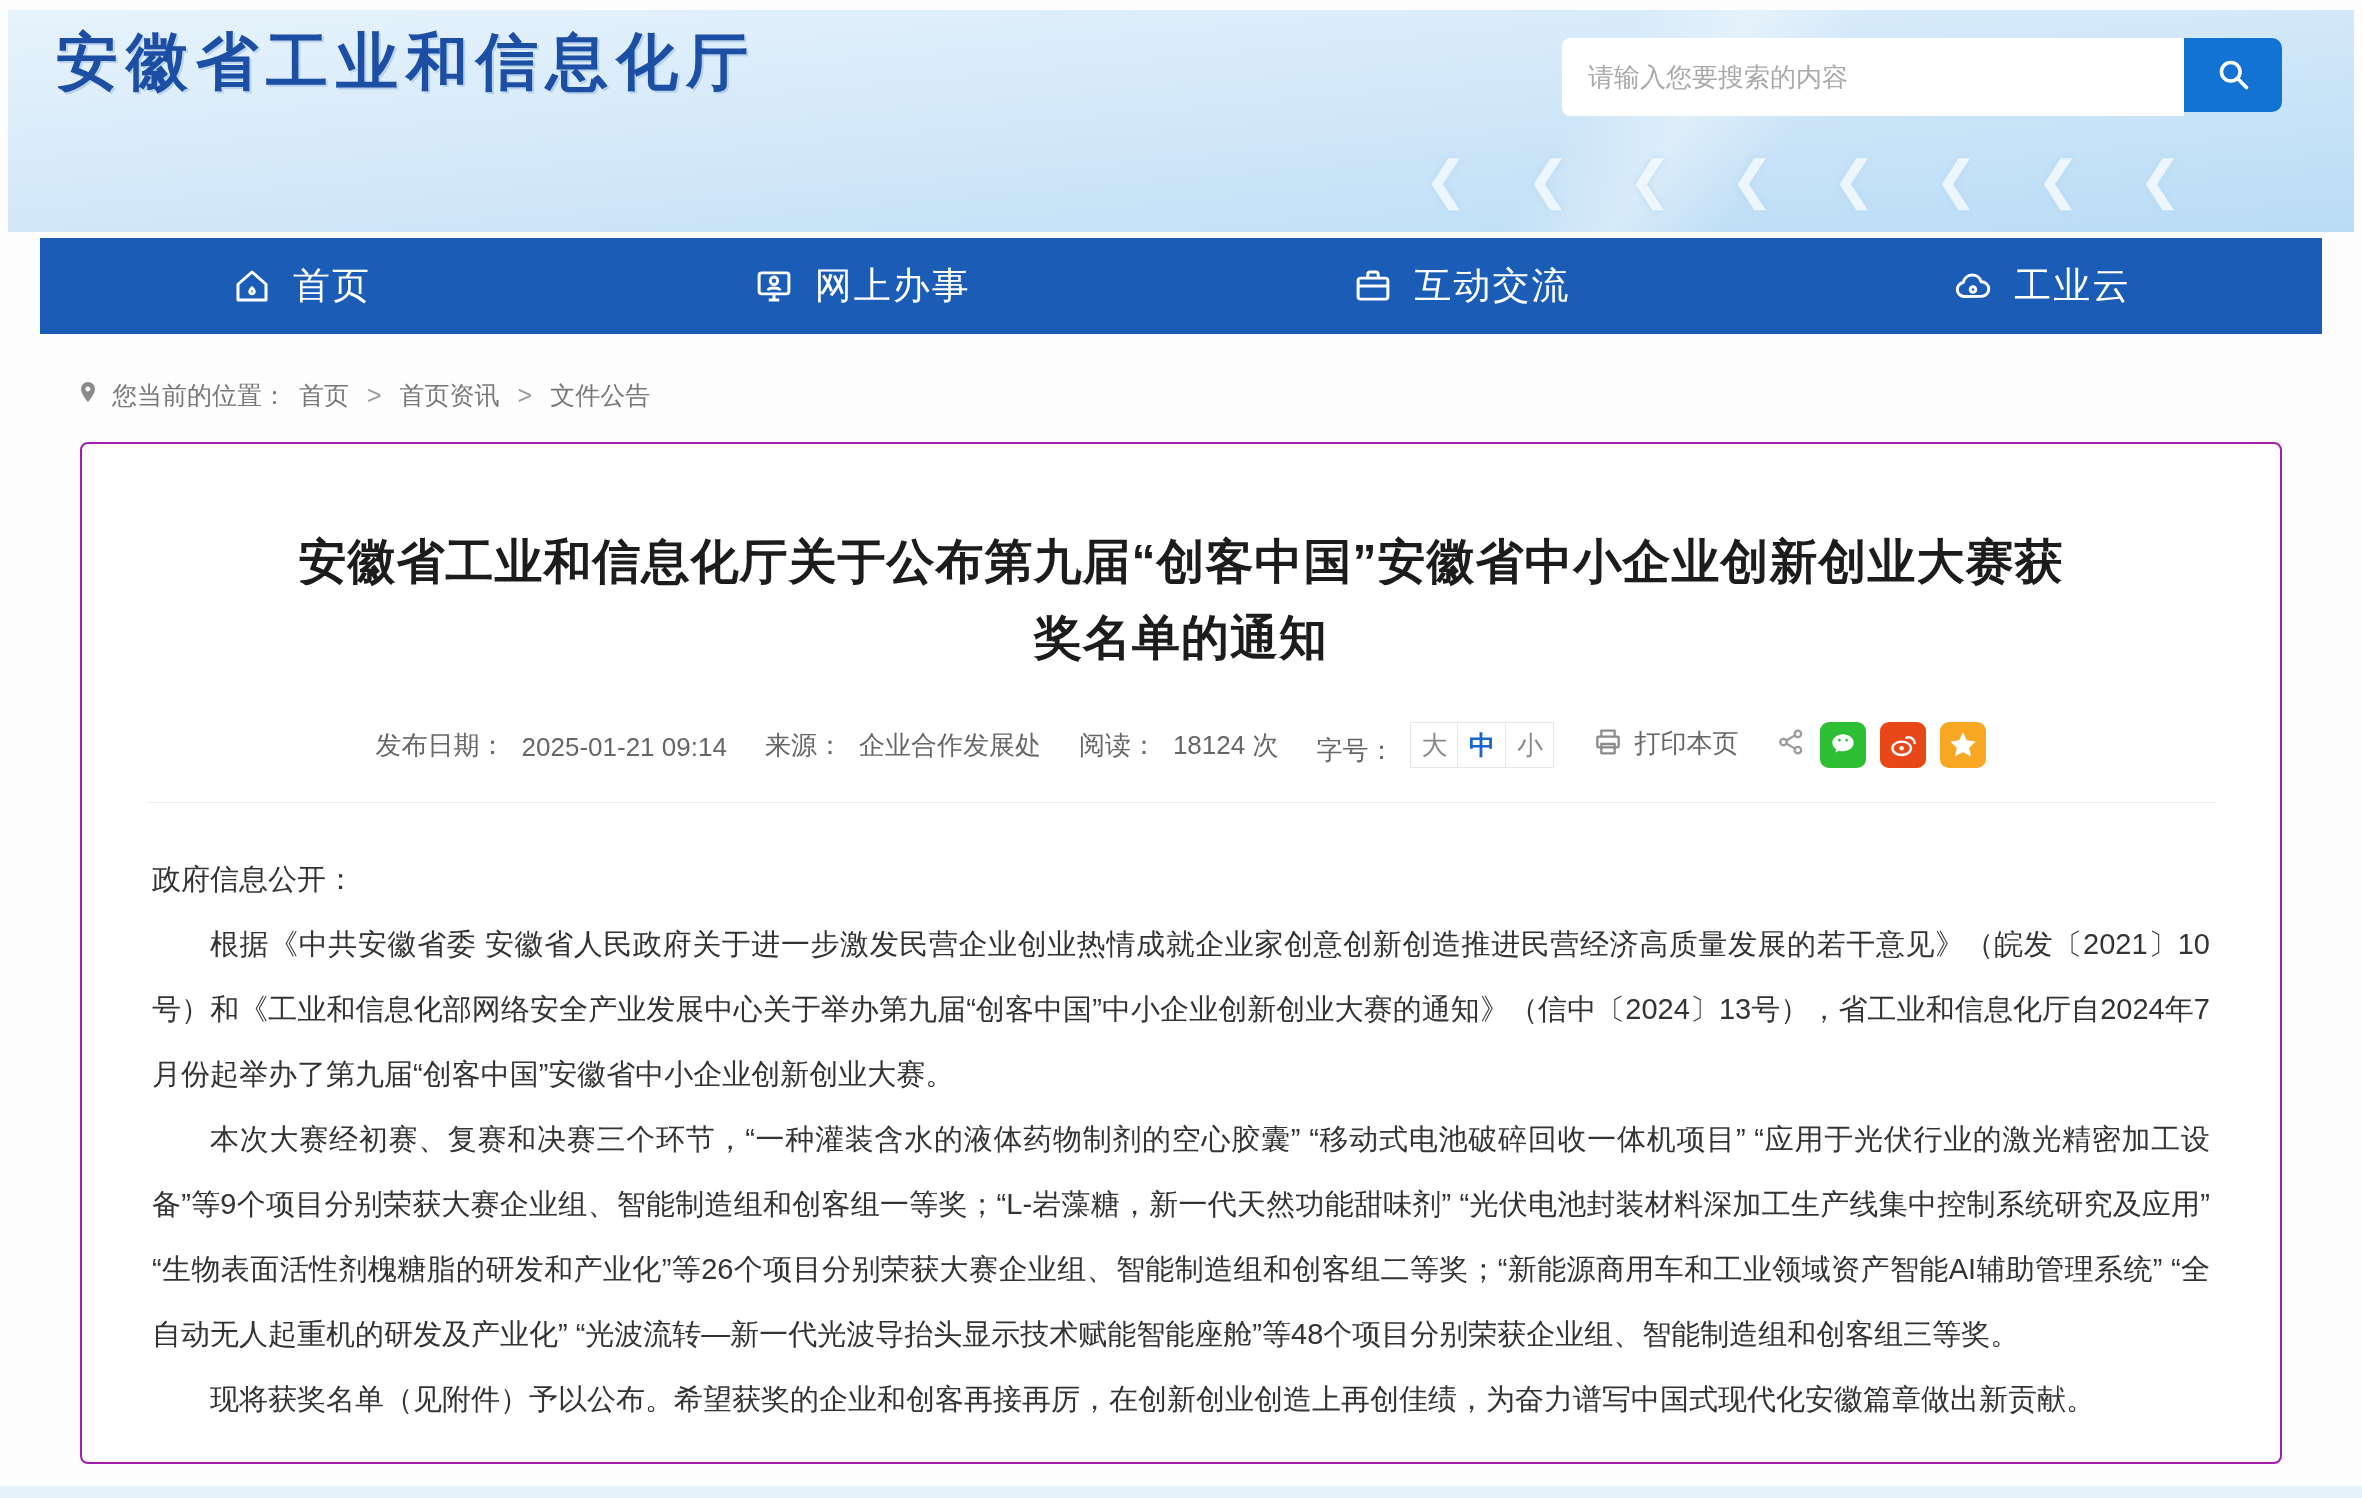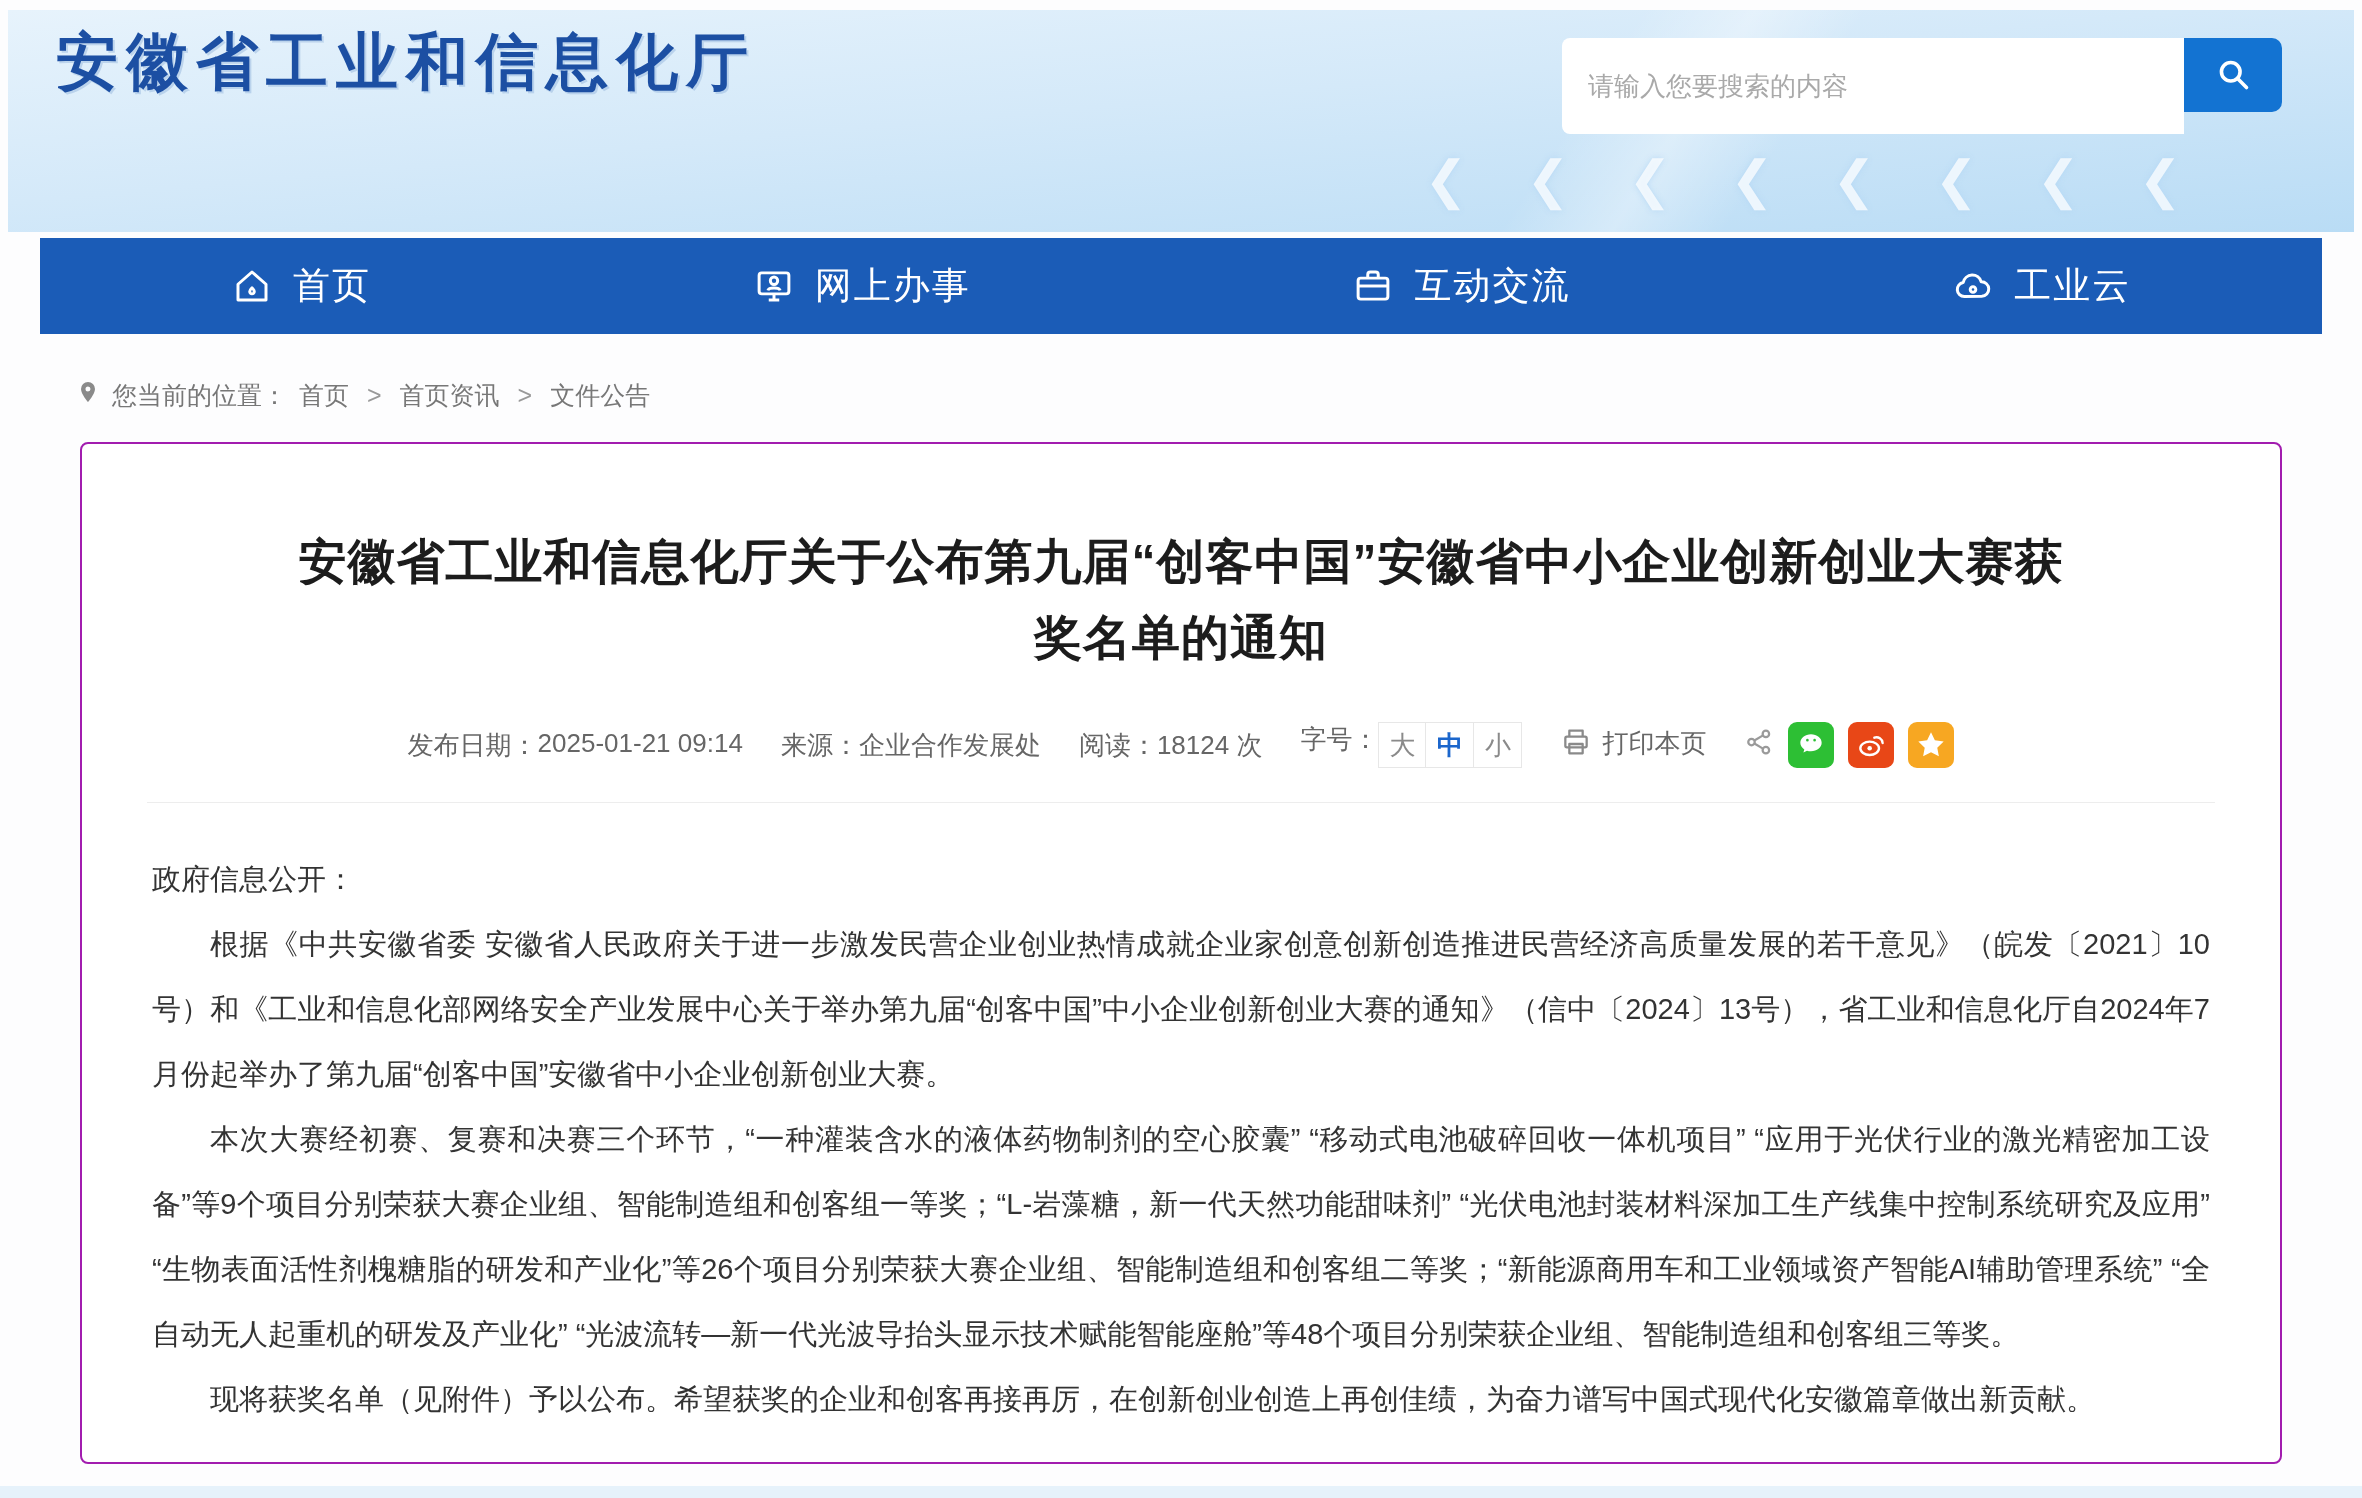--- a/index.html
+++ b/index.html
@@ -25,21 +25,21 @@
     user-select:none;
   }
   .chevrons::after{ content:"❮ ❮ ❮ ❮ ❮ ❮ ❮ ❮"; }
   .logo { position:absolute; left:48px; top:10px; }
   .logo-cn { font-size:62px; font-weight:bold; color:#1c4fa3; letter-spacing:8px;
              text-shadow:2px 2px 0 rgba(120,160,210,.35); white-space:nowrap; }
   .logo-en { margin-top:14px; font-size:27px; color:#92a7c2; letter-spacing:.5px; }
 
   .search { position:absolute; right:72px; top:28px; display:flex; }
   .search input{
-    width:622px; height:96px; border:none; outline:none; background:#ffffff;
+    width:622px; height:78px; border:none; outline:none; background:#ffffff;
     border-radius:8px 0 0 8px; padding:0 26px; font-size:26px; color:#333;
     font-family:inherit;
   }
   .search input::placeholder{ color:#a9a9a9; }
   .search button{
     width:98px; height:74px; border:none; background:#1373d2; border-radius:0 10px 10px 0;
     display:flex; align-items:center; justify-content:center; cursor:pointer;
   }
 
   
@@ -66,21 +66,21 @@
     padding:44px 55px 0 55px; overflow:hidden;
   }
   .article-title{
     max-width:1790px; margin:36px auto 0 auto; text-align:center;
     font-size:48px; font-weight:bold; color:#1c1c1c; line-height:76px; letter-spacing:1px;
   }
   .meta{
     margin-top:46px; display:flex; align-items:center; justify-content:center;
     gap:38px; font-size:26px; color:#666;
   }
-  .meta-group{ display:flex; align-items:flex-start; gap:0; white-space:nowrap; }
+  .meta-group{ display:flex; align-items:flex-end; gap:16px; white-space:nowrap; }
   .fontsize-group{ display:flex; align-items:center; }
   .fs-btn{
     width:48px; height:46px; display:flex; align-items:center; justify-content:center;
     background:#fff; border:1px solid #e7e7e7; color:#8a8a8a; font-size:26px; cursor:pointer;
   }
   .fs-btn + .fs-btn{ border-left:none; }
   .fs-btn.active{ color:#1b66cc; font-weight:bold; }
   .print-group{ display:flex; align-items:flex-start; gap:10px; cursor:pointer; }
   .share-group{ display:flex; align-items:center; gap:14px; }
   .share-sq{

